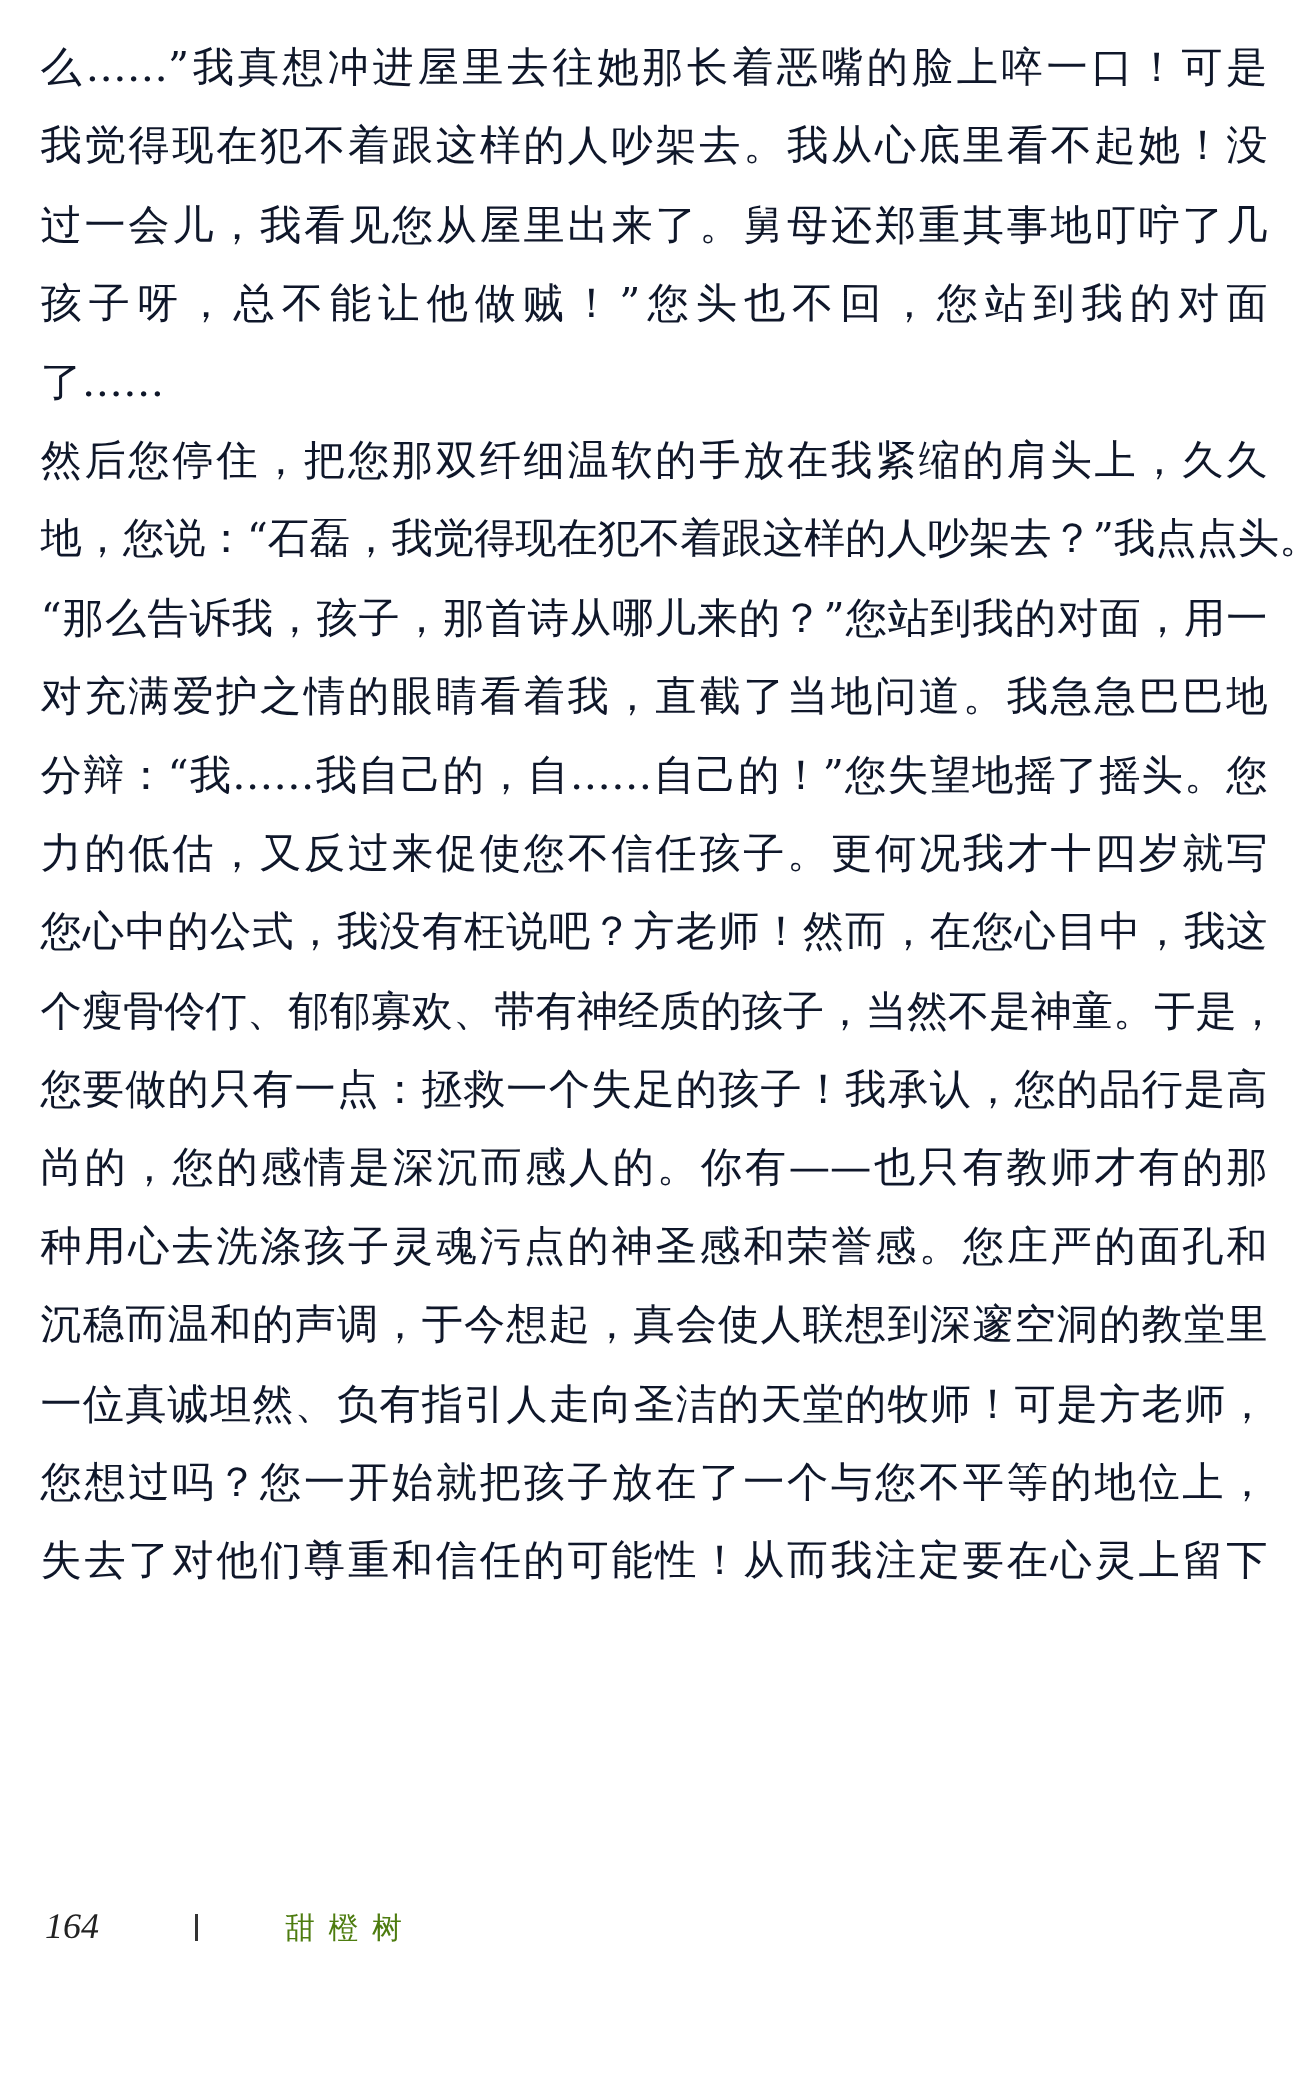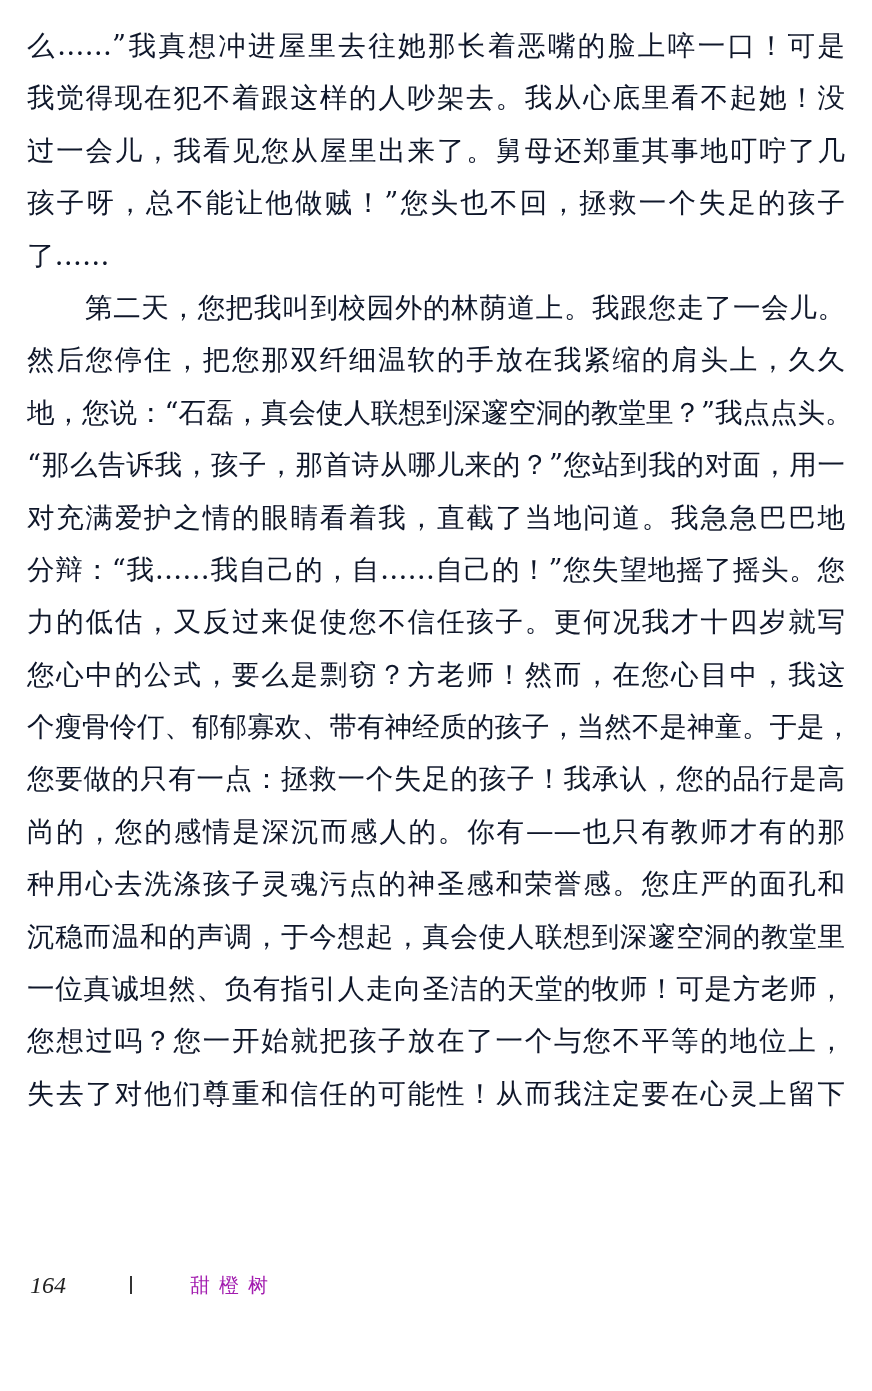--- a/index.html
+++ b/index.html
@@ -17,39 +17,38 @@
     }
     .line.last { text-align-last: left; }
     .line.indent { padding-left: 58px; }
     .footer {
       position: absolute; left: 30px; top: 1265px; height: 40px;
       display: flex; align-items: center;
       font-family: "Liberation Serif", serif; color: #222; gap: 36px;
     }
     .page-number { font-style: italic; font-size: 24px; }
     .divider { width: 2px; height: 18px; background: #333; margin: 0 22px 0 28px; }
-    .book-title { font-family: "DejaVu Sans", sans-serif; font-size: 20px; letter-spacing: 9px; color: #a21caf; }
+    .book-title { font-family: "DejaVu Sans", sans-serif; font-size: 20px; letter-spacing: 9px; color: #4d7c0f; }
   </style>
 </head>
 <body>
 
 <div class="page-text">
   <span class="line">么……”我真想冲进屋里去往她那长着恶嘴的脸上啐一口！可是</span>
   <span class="line">我觉得现在犯不着跟这样的人吵架去。我从心底里看不起她！没</span>
   <span class="line">过一会儿，我看见您从屋里出来了。舅母还郑重其事地叮咛了几</span>
-  <span class="line">孩子呀，总不能让他做贼！”您头也不回，拯救一个失足的孩子</span>
+  <span class="line">孩子呀，总不能让他做贼！”您头也不回，您站到我的对面</span>
   <span class="line last">了……</span>
-  <span class="line indent">第二天，您把我叫到校园外的林荫道上。我跟您走了一会儿。</span>
   <span class="line">然后您停住，把您那双纤细温软的手放在我紧缩的肩头上，久久</span>
-  <span class="line">地，您说：“石磊，真会使人联想到深邃空洞的教堂里？”我点点头。</span>
+  <span class="line">地，您说：“石磊，我觉得现在犯不着跟这样的人吵架去？”我点点头。</span>
   <span class="line">“那么告诉我，孩子，那首诗从哪儿来的？”您站到我的对面，用一</span>
   <span class="line">对充满爱护之情的眼睛看着我，直截了当地问道。我急急巴巴地</span>
   <span class="line">分辩：“我……我自己的，自……自己的！”您失望地摇了摇头。您</span>
   <span class="line">力的低估，又反过来促使您不信任孩子。更何况我才十四岁就写</span>
-  <span class="line">您心中的公式，要么是剽窃？方老师！然而，在您心目中，我这</span>
+  <span class="line">您心中的公式，我没有枉说吧？方老师！然而，在您心目中，我这</span>
   <span class="line">个瘦骨伶仃、郁郁寡欢、带有神经质的孩子，当然不是神童。于是，</span>
   <span class="line">您要做的只有一点：拯救一个失足的孩子！我承认，您的品行是高</span>
   <span class="line">尚的，您的感情是深沉而感人的。你有——也只有教师才有的那</span>
   <span class="line">种用心去洗涤孩子灵魂污点的神圣感和荣誉感。您庄严的面孔和</span>
   <span class="line">沉稳而温和的声调，于今想起，真会使人联想到深邃空洞的教堂里</span>
   <span class="line">一位真诚坦然、负有指引人走向圣洁的天堂的牧师！可是方老师，</span>
   <span class="line">您想过吗？您一开始就把孩子放在了一个与您不平等的地位上，</span>
   <span class="line">失去了对他们尊重和信任的可能性！从而我注定要在心灵上留下</span>
 </div>
 

